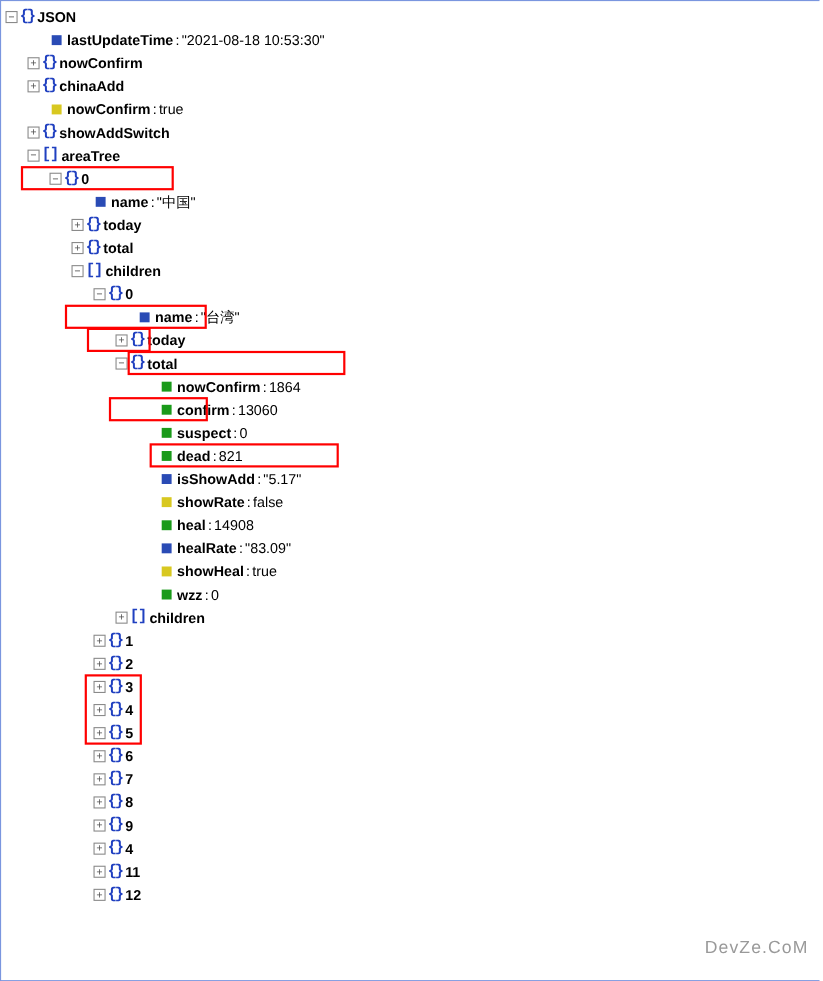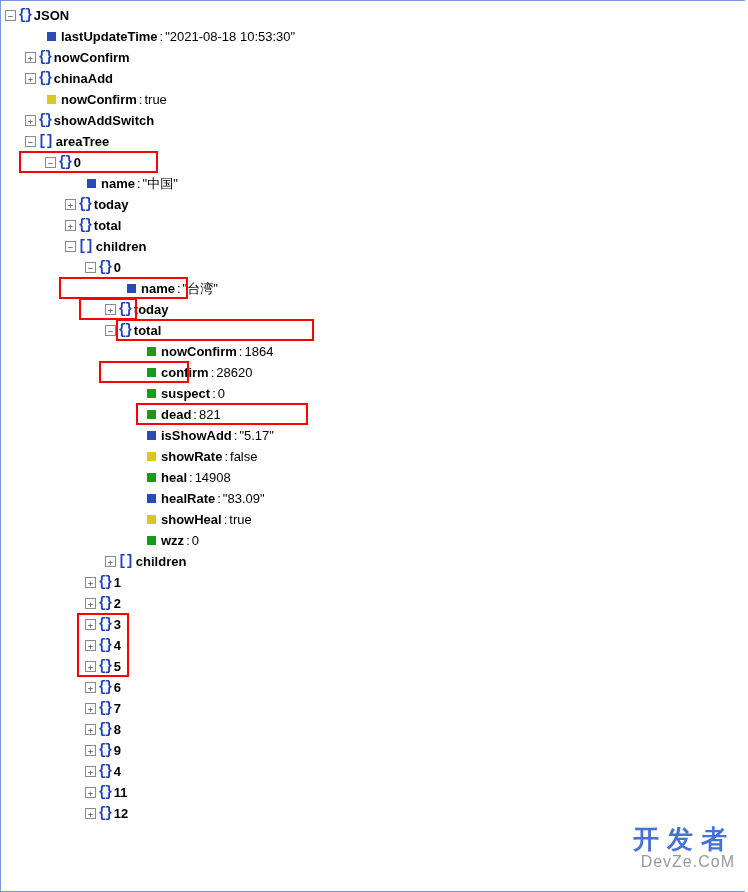--- a/index.html
+++ b/index.html
@@ -234,21 +234,21 @@
       <span class="sq sq-green"></span>
     <span class="key">nowConfirm</span>
       <span class="sep">:</span>
     <span class="val">1864</span>
   </div>
   <div class="row">
     <span class="indent w140"></span>
       <span class="sq sq-green"></span>
     <span class="key">confirm</span>
       <span class="sep">:</span>
-    <span class="val">28620</span>
+    <span class="val">13060</span>
   </div>
   <div class="row">
     <span class="indent w140"></span>
       <span class="sq sq-green"></span>
     <span class="key">suspect</span>
       <span class="sep">:</span>
     <span class="val">0</span>
   </div>
   <div class="row">
     <span class="indent w140"></span>
@@ -382,17 +382,16 @@
 
   <div class="hl" style="left:18px; top:150px; width:139px; height:22px;"></div>
   <div class="hl" style="left:58px; top:276px; width:129px; height:22px;"></div>
   <div class="hl" style="left:78px; top:297px; width:58px; height:22px;"></div>
   <div class="hl" style="left:115px; top:318px; width:198px; height:22px;"></div>
   <div class="hl" style="left:98px; top:360px; width:90px; height:22px;"></div>
   <div class="hl" style="left:135px; top:402px; width:172px; height:22px;"></div>
   <div class="hl" style="left:76px; top:612px; width:52px; height:64px;"></div>
 
   <div class="watermark">
-    <div class="wm-ch">开发者</div>
     <div class="wm-en">DevZe.CoM</div>
   </div>
 
 </div>
 
 </body></html>

